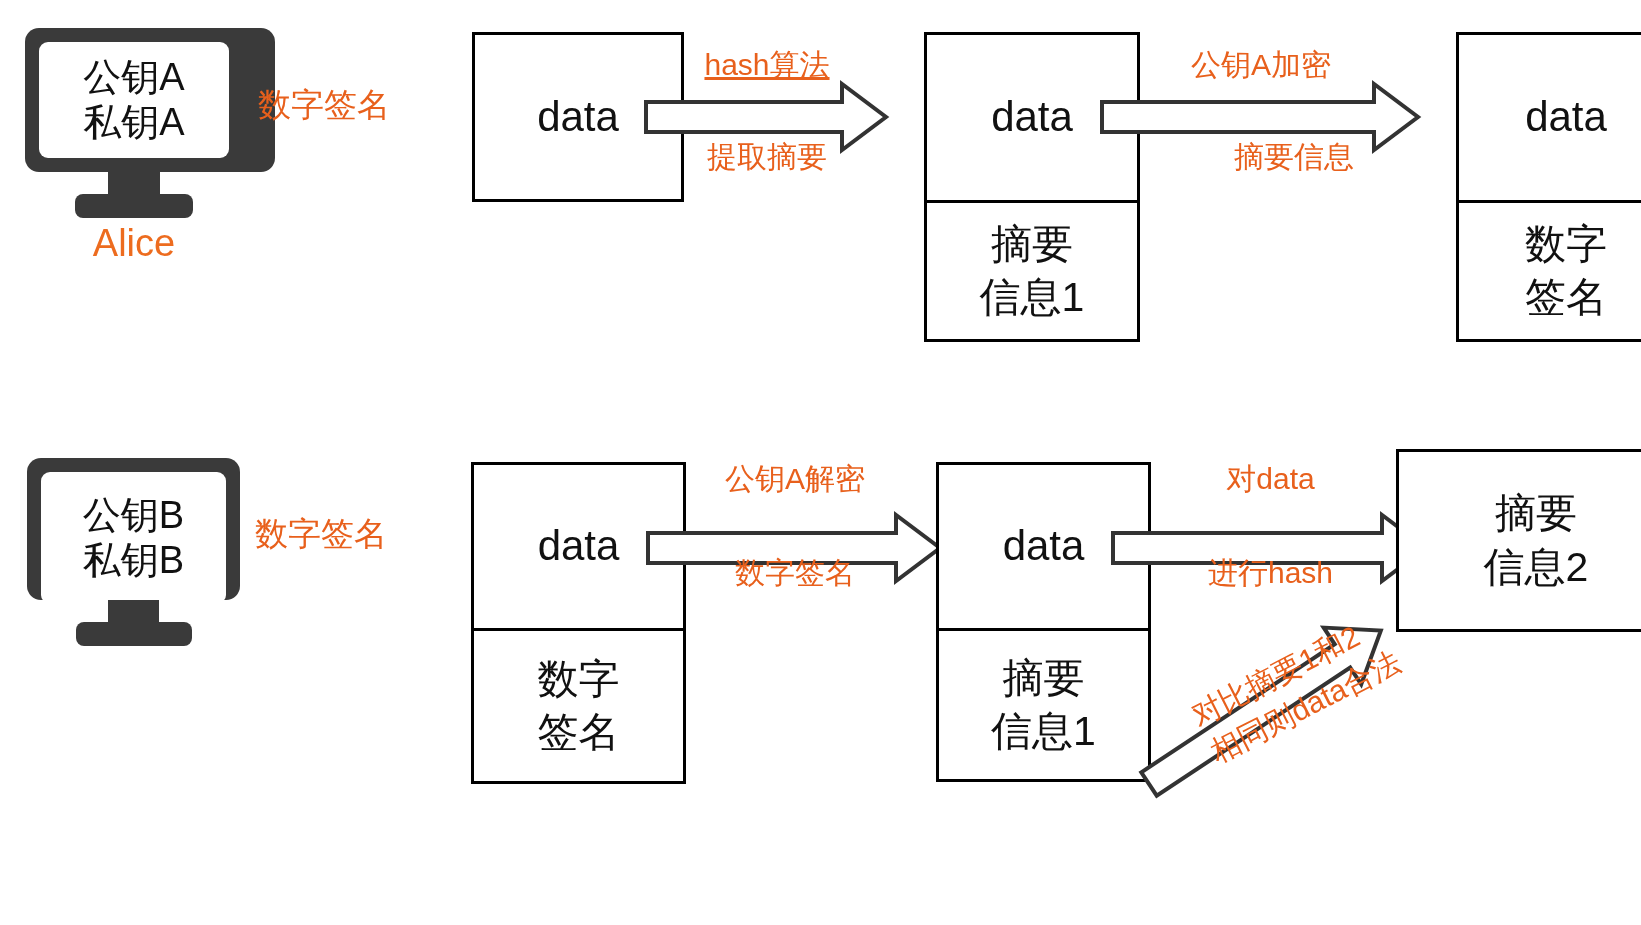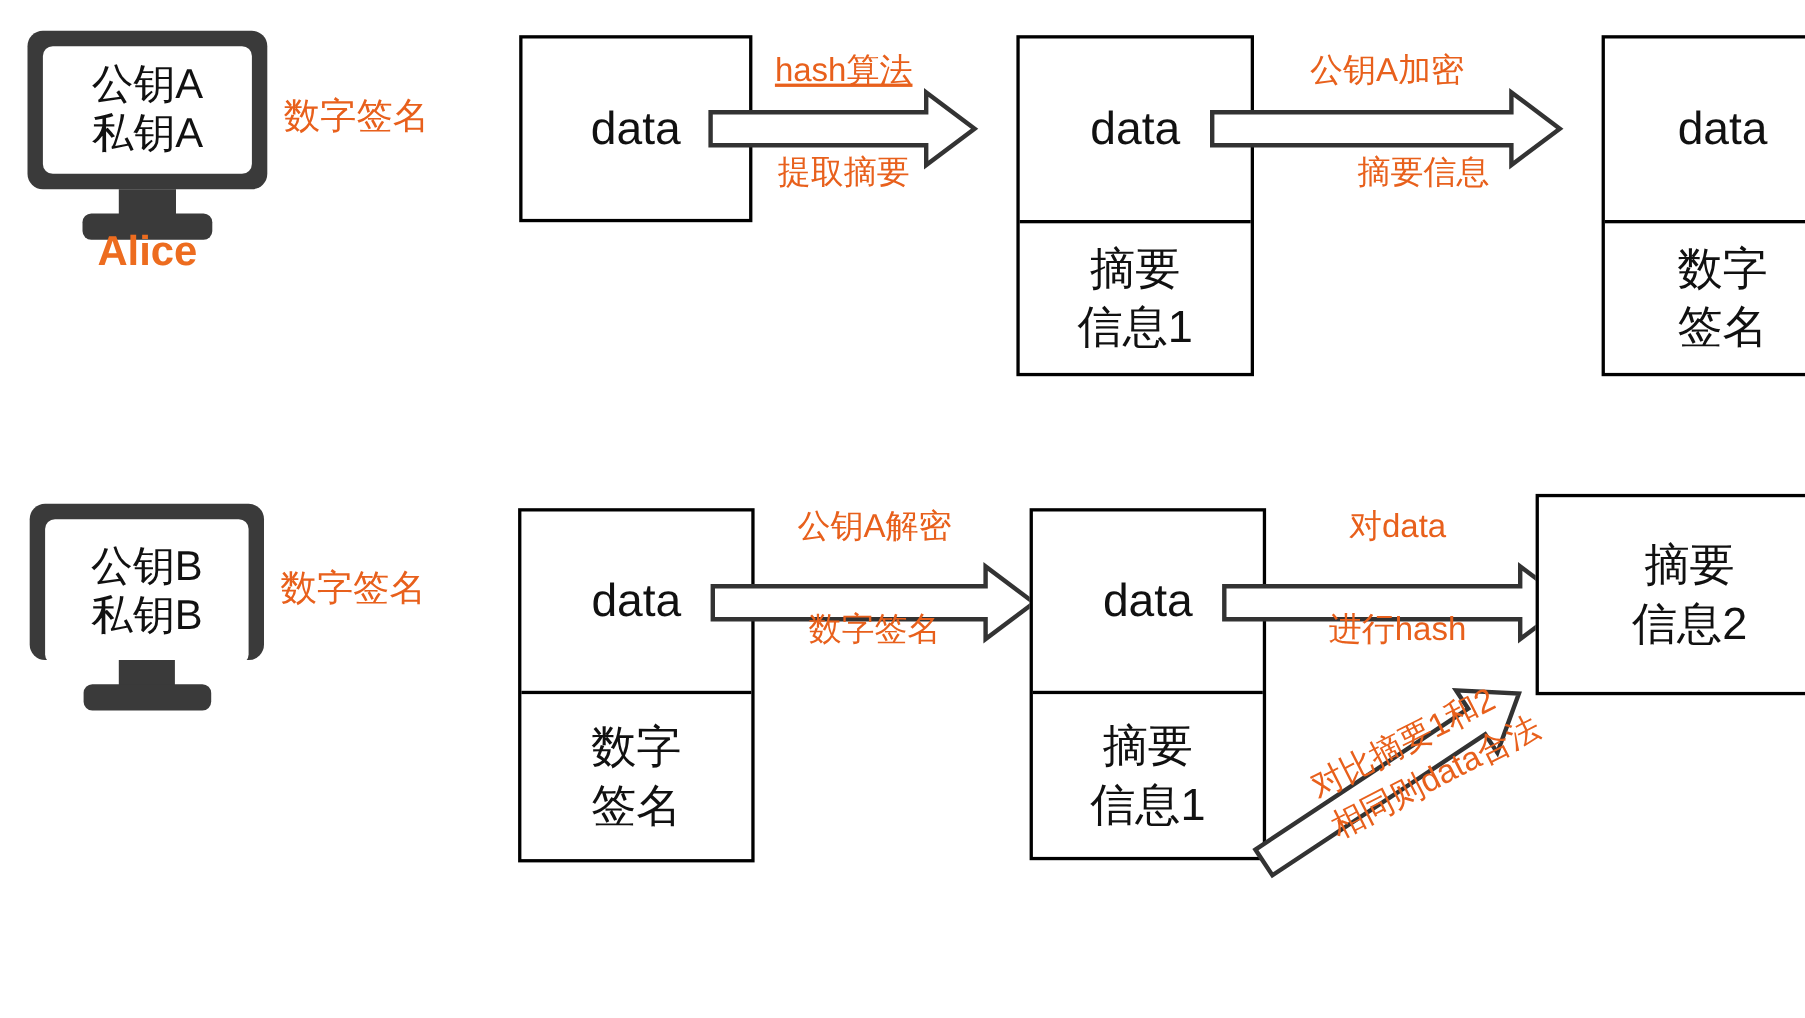--- a/index.html
+++ b/index.html
@@ -126,30 +126,30 @@
     line-height: 1.35;
     white-space: nowrap;
     transform-origin: 0 0;
   }
 </style>
 </head>
 <body>
 
 <div id="canvas">
 
-  <div class="monitor" style="left:25px; top:28px; width:218px; height:180px;">
+  <div class="monitor" style="left:25px; top:28px; width:218px; height:180px;padding-left:32px;">
     <div class="monitor-body" style="height:144px;"></div>
     <div class="monitor-screen" style="left:14px; top:14px; width:190px; height:116px;">
       <span>公钥A</span>
       <span>私钥A</span>
     </div>
     <div class="monitor-neck" style="left:83px; top:144px; width:52px; height:26px;"></div>
     <div class="monitor-base" style="left:50px; top:166px; width:118px; height:24px;"></div>
   </div>
-  <div class="person-label" style="left:25px; top:210px; width:218px;font-weight:bold;">Alice</div>
+  <div class="person-label" style="left:25px; top:224px; width:218px;">Alice</div>
 
   <div class="orange-label side-label" style="left:258px; top:88px;">数字签名</div>
 
   <div class="box" style="left:434px; top:32px; width:212px; height:170px;">
     <div class="box-cell" style="top:0; height:164px;">
       <span class="cell-text latin">data</span>
     </div>
   </div>
 
   <svg class="blockarrow" style="left:646px; top:78px;" width="242" height="78" viewBox="0 0 242 78">

